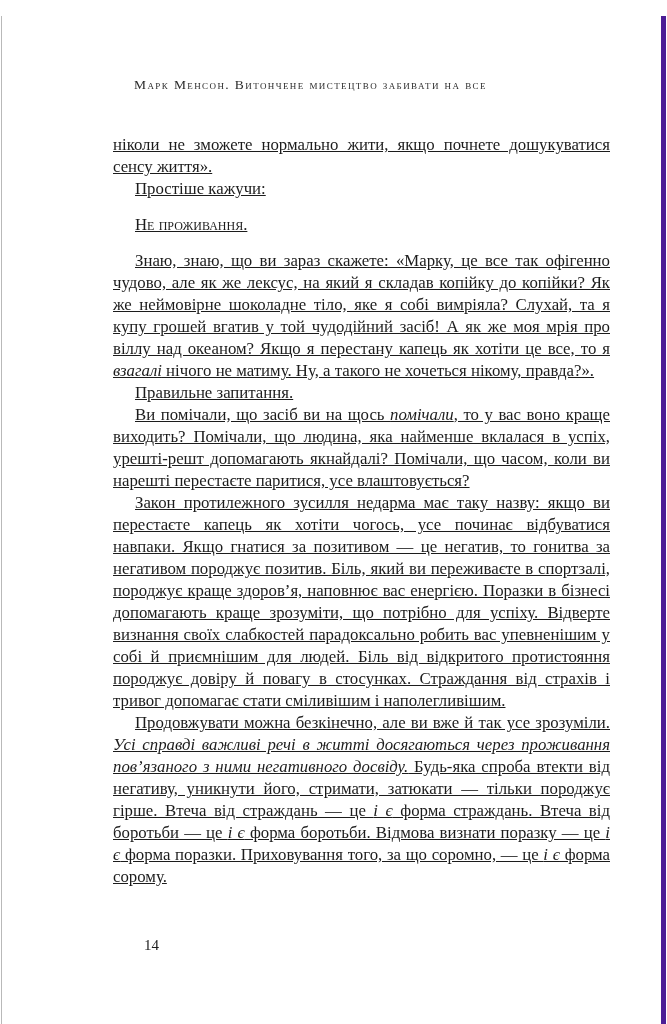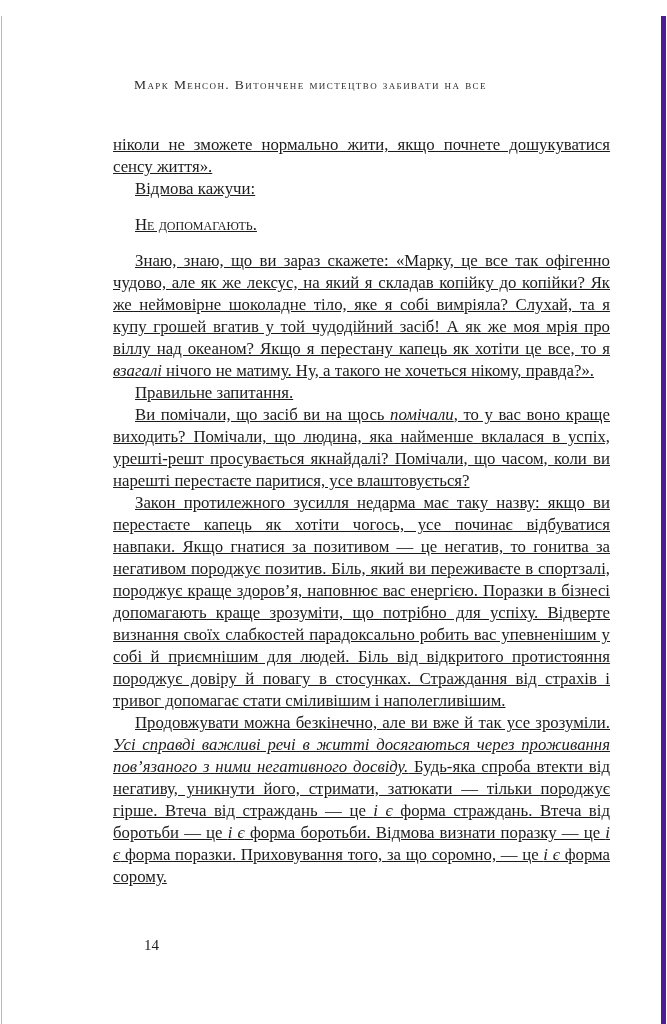--- a/index.html
+++ b/index.html
@@ -66,23 +66,23 @@
   }
 </style>
 </head>
 <body>
 
 <div class="page">
   <div class="running-header">Марк Менсон. Витончене мистецтво забивати на все</div>
 
   <div class="text-body">
       <p class=""><span>ніколи не зможете нормально жити, якщо почнете дошукуватися сенсу життя».</span></p>
-      <p class="indent"><span>Відмова кажучи:</span></p>
-      <p class="indent smallcaps spaced"><span>Не допомагають.</span></p>
+      <p class="indent"><span>Простіше кажучи:</span></p>
+      <p class="indent smallcaps spaced"><span>Не проживання.</span></p>
       <p class="indent"><span>Знаю, знаю, що ви зараз скажете: «Марку, це все так офігенно чудово, але як же лексус, на який я складав копійку до копійки? Як же неймовірне шоколадне тіло, яке я собі вимріяла? Слухай, та я купу грошей вгатив у той чудодійний засіб! А як же моя мрія про віллу над океаном? Якщо я перестану капець як хотіти це все, то я </span><span class="italic">взагалі</span><span> нічого не матиму. Ну, а такого не хочеться нікому, правда?».</span></p>
       <p class="indent"><span>Правильне запитання.</span></p>
-      <p class="indent"><span>Ви помічали, що засіб ви на щось </span><span class="italic">помічали</span><span>, то у вас воно краще виходить? Помічали, що людина, яка найменше вклалася в успіх, урешті-решт просувається якнайдалі? Помічали, що часом, коли ви нарешті перестаєте паритися, усе влаштовується?</span></p>
+      <p class="indent"><span>Ви помічали, що засіб ви на щось </span><span class="italic">помічали</span><span>, то у вас воно краще виходить? Помічали, що людина, яка найменше вклалася в успіх, урешті-решт допомагають якнайдалі? Помічали, що часом, коли ви нарешті перестаєте паритися, усе влаштовується?</span></p>
       <p class="indent"><span>Закон протилежного зусилля недарма має таку назву: якщо ви перестаєте капець як хотіти чогось, усе починає відбуватися навпаки. Якщо гнатися за позитивом — це негатив, то гонитва за негативом породжує позитив. Біль, який ви переживаєте в спортзалі, породжує краще здоров’я, наповнює вас енергією. Поразки в бізнесі допомагають краще зрозуміти, що потрібно для успіху. Відверте визнання своїх слабкостей парадоксально робить вас упевненішим у собі й приємнішим для людей. Біль від відкритого протистояння породжує довіру й повагу в стосунках. Страждання від страхів і тривог допомагає стати сміливішим і наполегливішим.</span></p>
       <p class="indent"><span>Продовжувати можна безкінечно, але ви вже й так усе зрозуміли. </span><span class="italic">Усі справді важливі речі в житті досягаються через проживання пов’язаного з ними негативного досвіду.</span><span> Будь-яка спроба втекти від негативу, уникнути його, стримати, затюкати — тільки породжує гірше. Втеча від страждань — це </span><span class="italic">і є</span><span> форма страждань. Втеча від боротьби — це </span><span class="italic">і є</span><span> форма боротьби. Відмова визнати поразку — це </span><span class="italic">і є</span><span> форма поразки. Приховування того, за що соромно, — це </span><span class="italic">і є</span><span> форма сорому.</span></p>
     </div>
 
   <div class="page-number">14</div>
 </div>
 
 </body></html>

